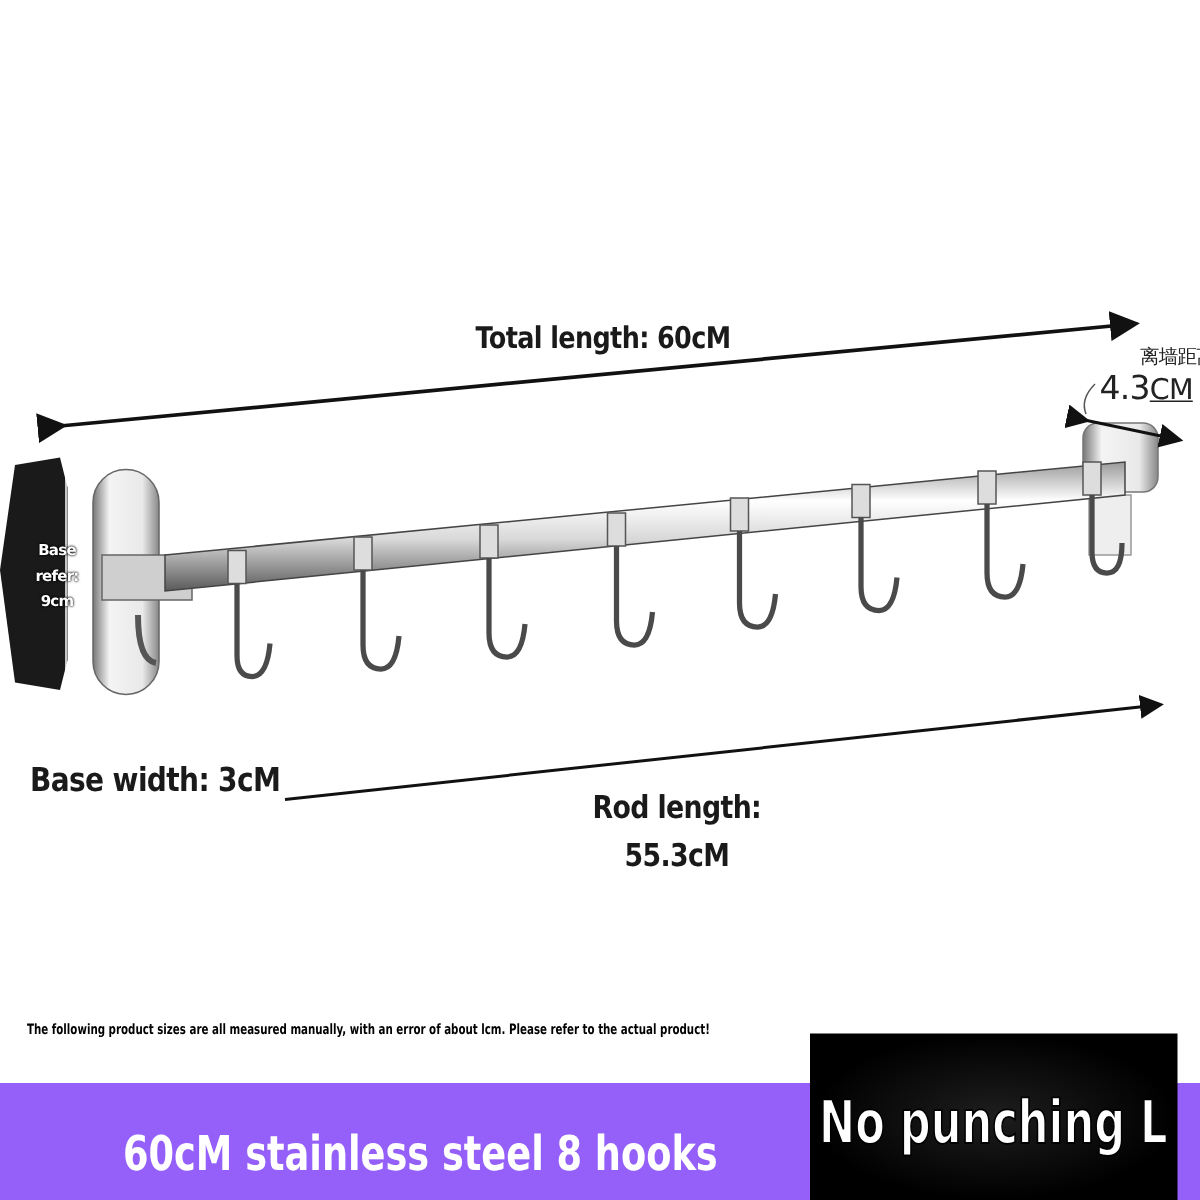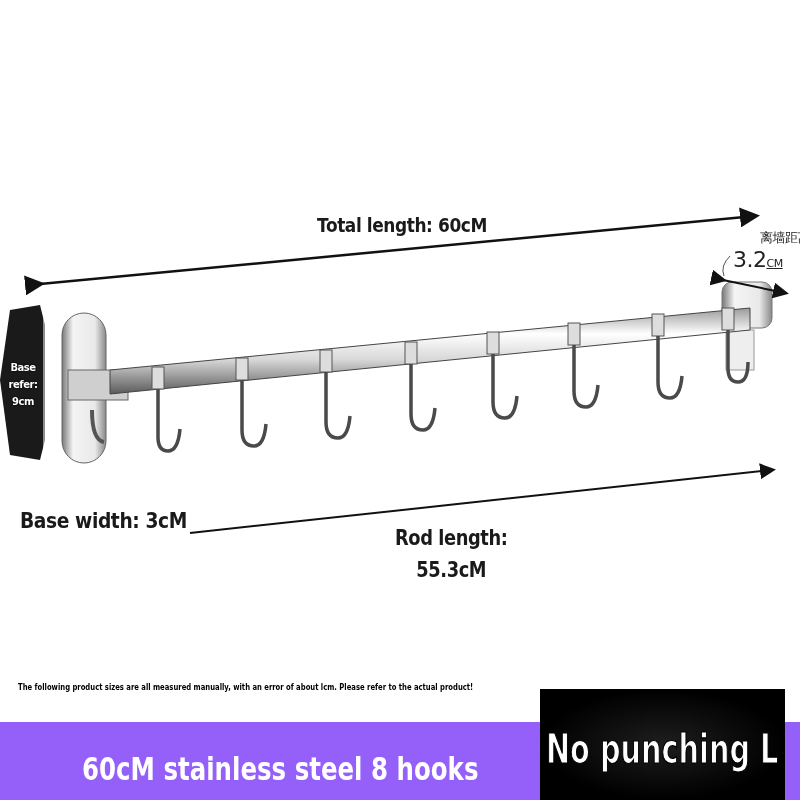--- a/index.html
+++ b/index.html
@@ -7,23 +7,23 @@
          font-family: "DejaVu Sans Condensed", "DejaVu Sans", sans-serif; }
   .abs { position: absolute; }
   .label { color: #1a1a1a; font-weight: bold; letter-spacing: -0.5px; white-space: nowrap;
            font-family: "Liberation Sans Narrow", "DejaVu Sans", sans-serif; transform: scaleX(0.85); transform-origin: left center; }
   svg { position: absolute; left: 0; top: 0; }
   #total-label { left: 317px; top: 213px; font-size: 20px; }
   #base-width-label { left: 20px; top: 508px; font-size: 22px; }
   #rod-label { left: 395px; top: 522px; font-size: 21px; text-align: center; line-height: 32px; }
   #dist-label { left: 736px; top: 229px; font-size: 13px; font-weight: normal; color: #222; transform: none; margin-left: 24px; }
   #dist-value { left: 733px; top: 247px; font-size: 22px; font-weight: normal; color: #222; transform: none; }
-  #dist-value small { font-size: 11px; text-decoration: underline; }
+  #dist-value small { font-size: 19px; text-decoration: underline; }
   #base-height-label { left: 1px; top: 359px; width: 44px; text-align: center; font-size: 10px; line-height: 17px;
-                       color: #fff; font-weight: bold; text-shadow: 0 0 1px #000, 0 0 2px #000; transform: none; }
+                       color: #fff; font-weight: bold; text-shadow: 0 0 1px #000, 0 0 2px #000; transform: none; padding-left: 15px; }
   #disclaimer { left: 18px; top: 681px; font-size: 9.5px; color: #000; transform: scaleX(0.8); transform-origin: left center; white-space: nowrap; font-weight: bold; }
   #banner { left: 0; top: 722px; width: 800px; height: 78px; background: #9560f9; }
   #banner-title { left: 82px; top: 750px; font-size: 32px; color: #ffffff; font-weight: bold; transform: scaleX(0.85); transform-origin: left center; white-space: nowrap; }
   #badge { left: 540px; top: 689px; width: 245px; height: 111px;
            background: radial-gradient(ellipse at center, #1e1e1e 0%, #000 70%); }
   #badge-text { left: 546px; top: 726px; font-size: 40px; color: #ffffff; font-weight: bold; white-space: nowrap;
                 -webkit-text-stroke: 1.2px #000; transform: scaleX(0.8); transform-origin: left center; }
 </style>
 </head>
 <body>
@@ -103,21 +103,21 @@
   <path d="M724,276 q-4,-10 6,-20" stroke="#555" stroke-width="1" fill="none"></path>
 </svg>
 
 <svg class="abs" style="left:0;top:300px;" width="50" height="165">
   <polygon points="10,10 40,5 45,25 45,140 40,160 10,155 0,80" fill="#1a1a1a"></polygon>
   <line x1="44" y1="10" x2="44" y2="155" stroke="#fff" stroke-width="1"></line>
 </svg>
 
 <div class="abs label" id="total-label">Total length: 60cM</div>
 <div class="abs label" id="dist-label">离墙距离</div>
-<div class="abs label" id="dist-value"><span>3.2</span><small>CM</small></div>
+<div class="abs label" id="dist-value"><span>4.3</span><small>CM</small></div>
 
 <div class="abs label" id="base-height-label">
   <div>Base</div>
   <div>refer:</div>
   <div>9cm</div>
 </div>
 
 <div class="abs label" id="base-width-label">Base width: 3cM</div>
 <div class="abs label" id="rod-label">
   <div>Rod length:</div>

